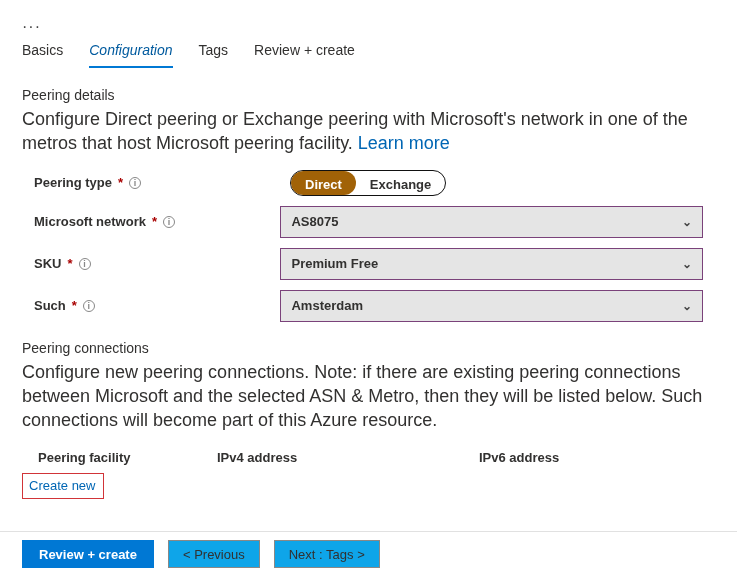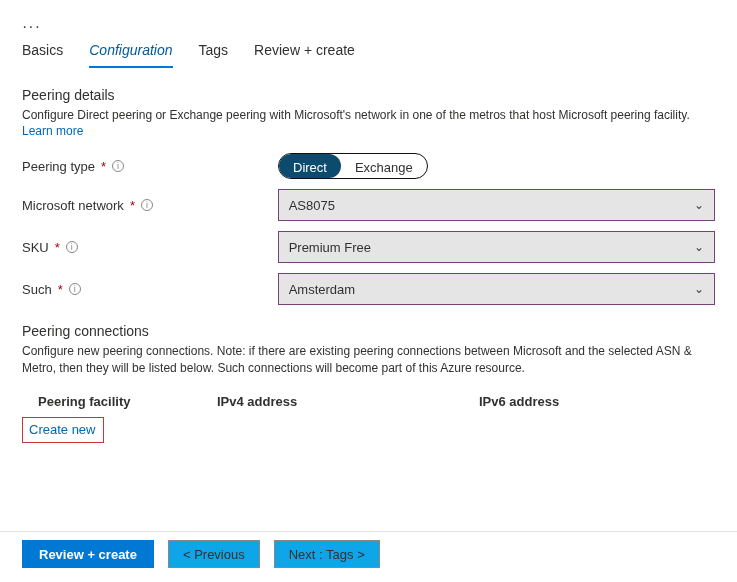--- a/index.html
+++ b/index.html
@@ -14,35 +14,35 @@
     background: #fff;
     position: relative;
   }
   .title-row { display:flex; align-items:center; gap:14px; }
   h1 { font-size: 24px; font-weight: 600; margin: 0 0 24px 0; }
   .dots { font-size: 16px; color:#444; letter-spacing:1px; cursor:pointer; }
   .tabs { display:flex; gap:26px; border-bottom:1px solid #fff; margin-bottom:18px; }
   .tab { padding: 6px 0 8px 0; font-size:14px; color:#323130; cursor:pointer; border-bottom: 2px solid transparent; }
   .tab.active { color:#005a9e; border-bottom: 2px solid #0078d4; font-weight:400;font-style:italic; }
   .section-title { font-size:14px; margin: 6px 0 4px 0; }
-  .desc { color:#323130; font-size:12px; line-height:1.35; margin: 2px 0 14px 0; }
+  .desc { color:#323130; font-size:18px; line-height:1.35; margin: 2px 0 14px 0; }
   .link { color:#0066b4; text-decoration:none; cursor:pointer; }
-  .form-row { display:flex; align-items:center; margin: 10px 0; }
+  .form-row { display:flex; align-items:center; margin: 10px 12px; font-weight: bold; }
   .lbl { width: 256px; display:flex; align-items:center; gap:6px; font-size:13px; }
   .req { color:#a80000; }
   .info-icon {
     display:inline-flex; align-items:center; justify-content:center;
     width:12px; height:12px; border:1px solid #888; border-radius:50%;
     font-size:9px; color:#888; cursor:default;
   }
   .pill-group {
     display:inline-flex; border:1px solid #111; border-radius:14px; overflow:hidden; height:26px;
   }
   .pill { padding: 3px 14px 0; font-size:13px; cursor:pointer; display:flex; align-items:center; }
-  .pill.selected { background:#0c4a6e; color:#fff; border-radius:12px; }
+  .pill.selected { background:#a16207; color:#fff; border-radius:12px; }
   .dd {
     width: 438px; height:32px; border:1px solid #7a427a;
     display:flex; align-items:center; justify-content:space-between;
     padding:0 10px; font-size:13px; cursor:pointer; background:#e5e5e5;
   }
   .chev { font-size:12px; color:#444; }
   .table-head { display:flex; gap:0; margin: 18px 0 6px 0; font-weight:600; font-size:13px; }
   .th1 { width:195px; padding-left:16px; }
   .th2 { width:262px; }
   .th3 { width:200px; }

